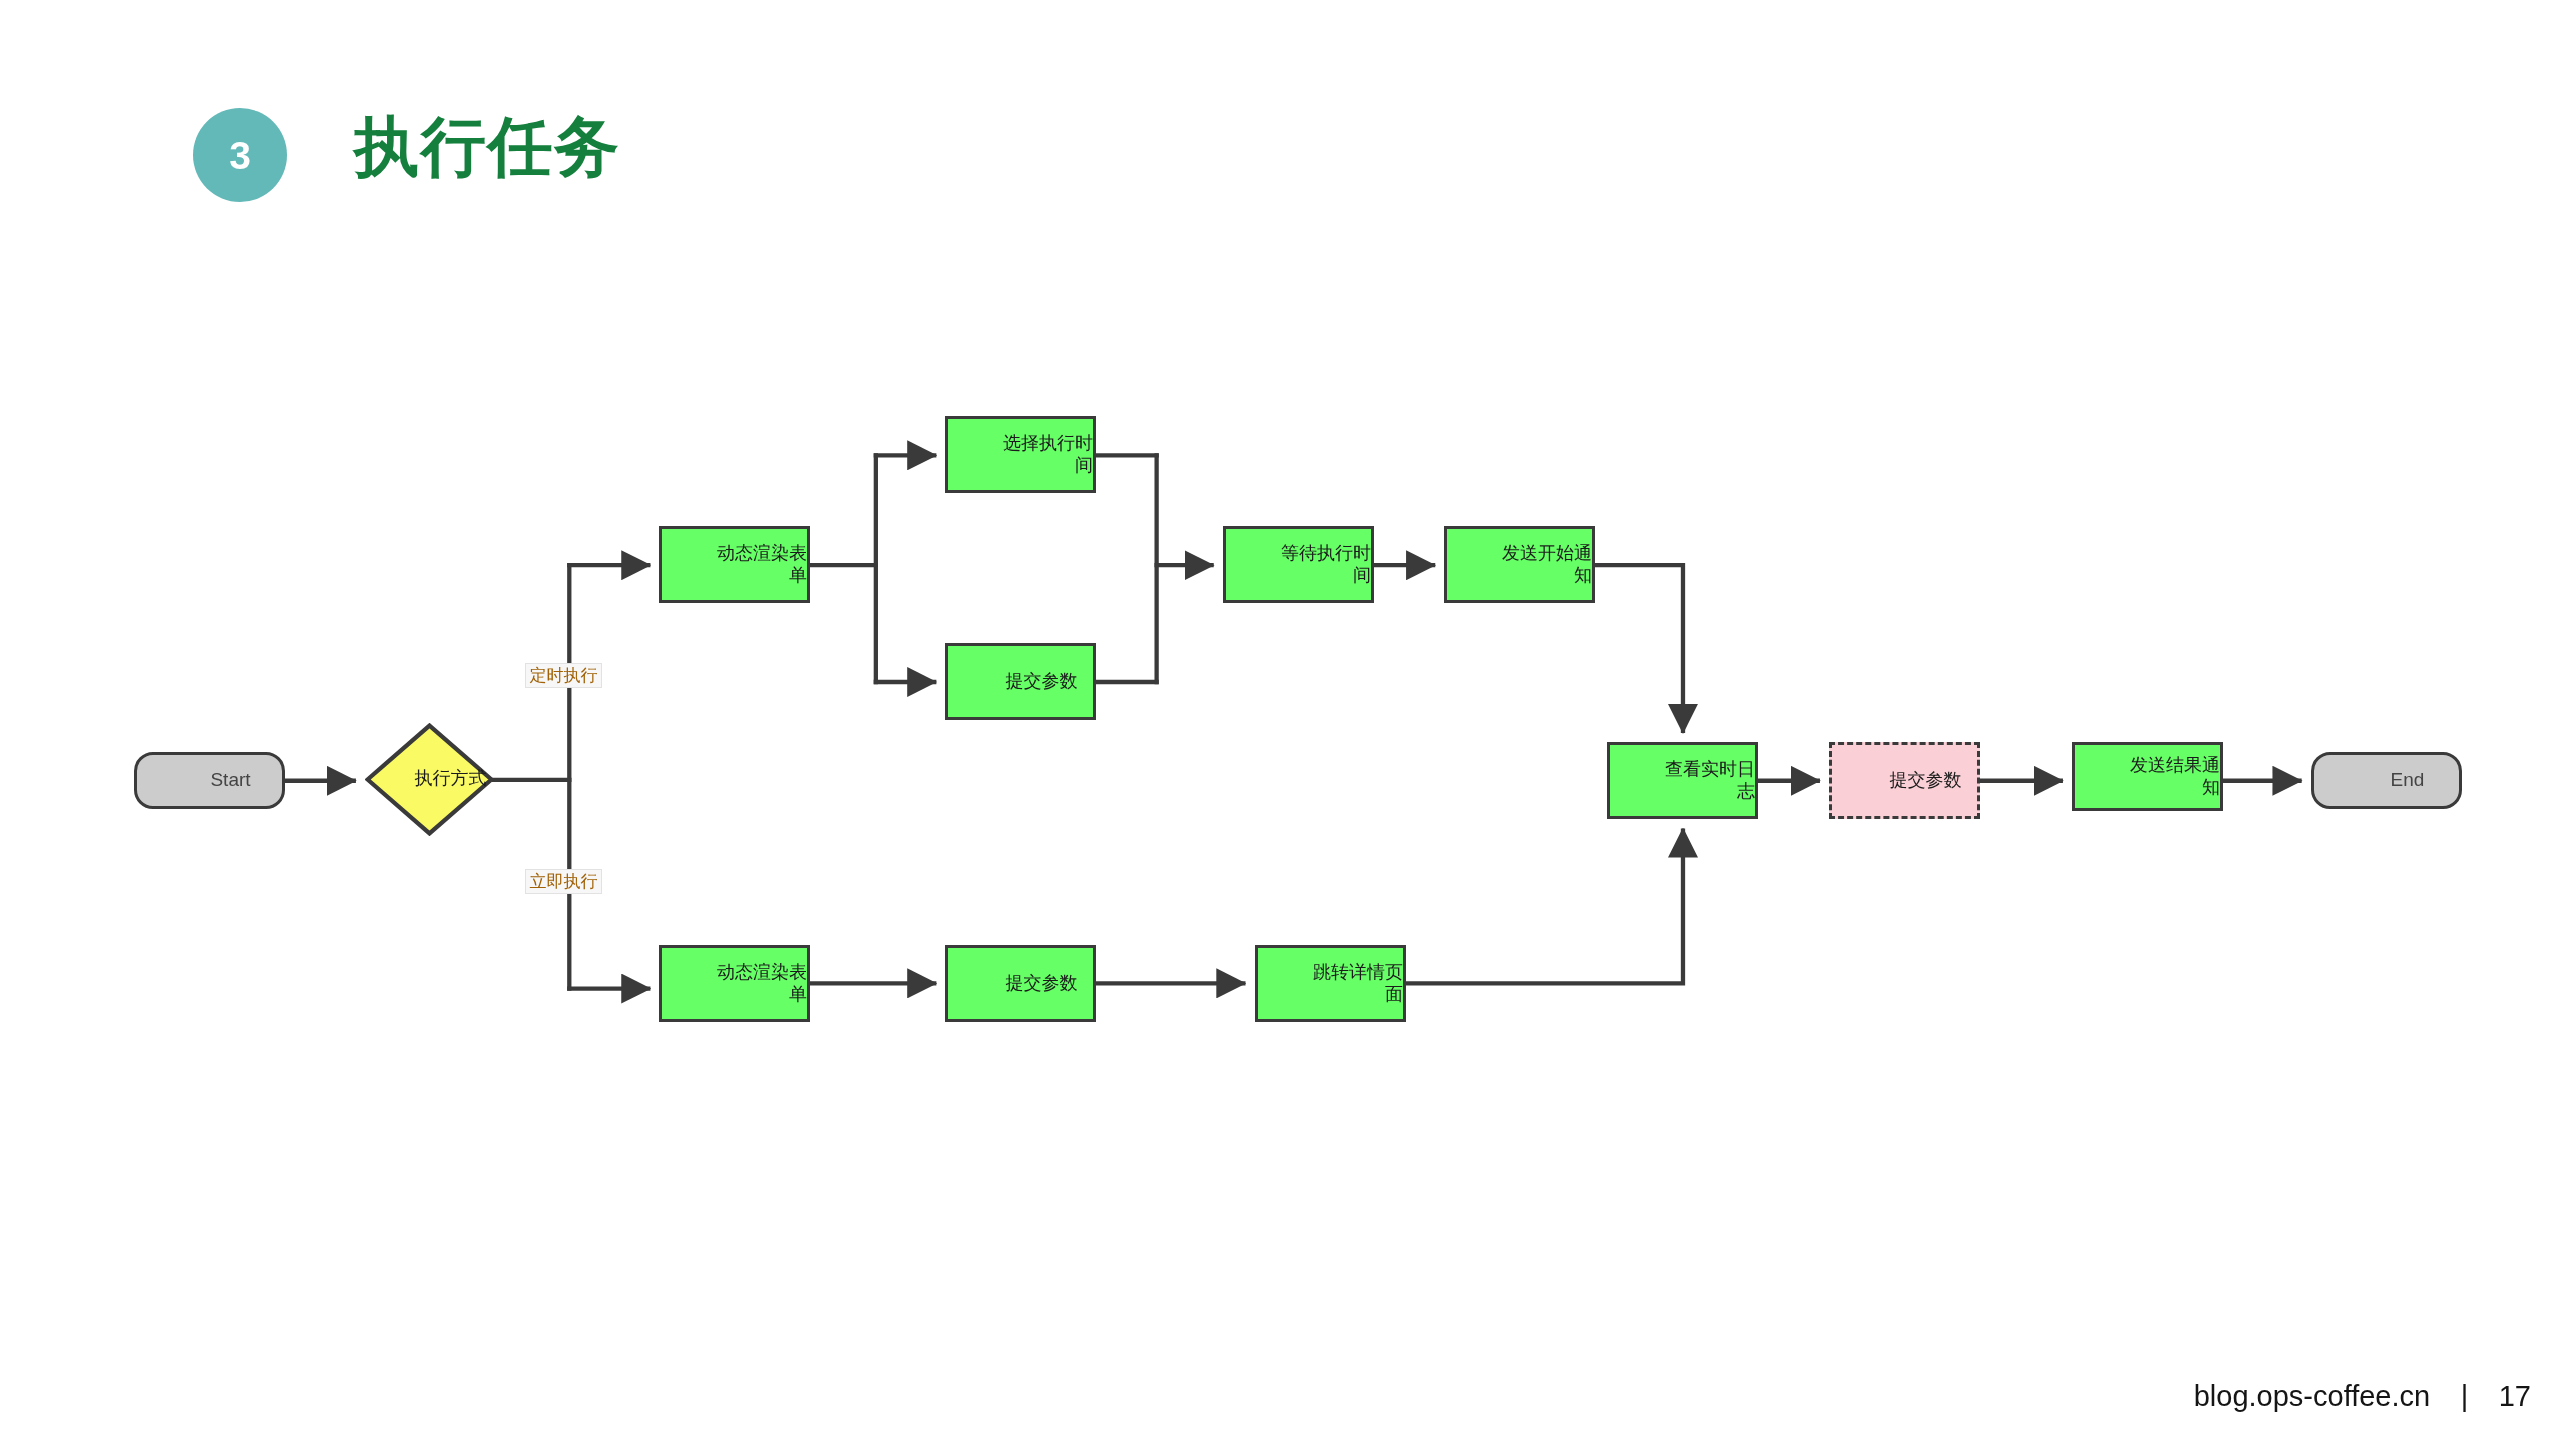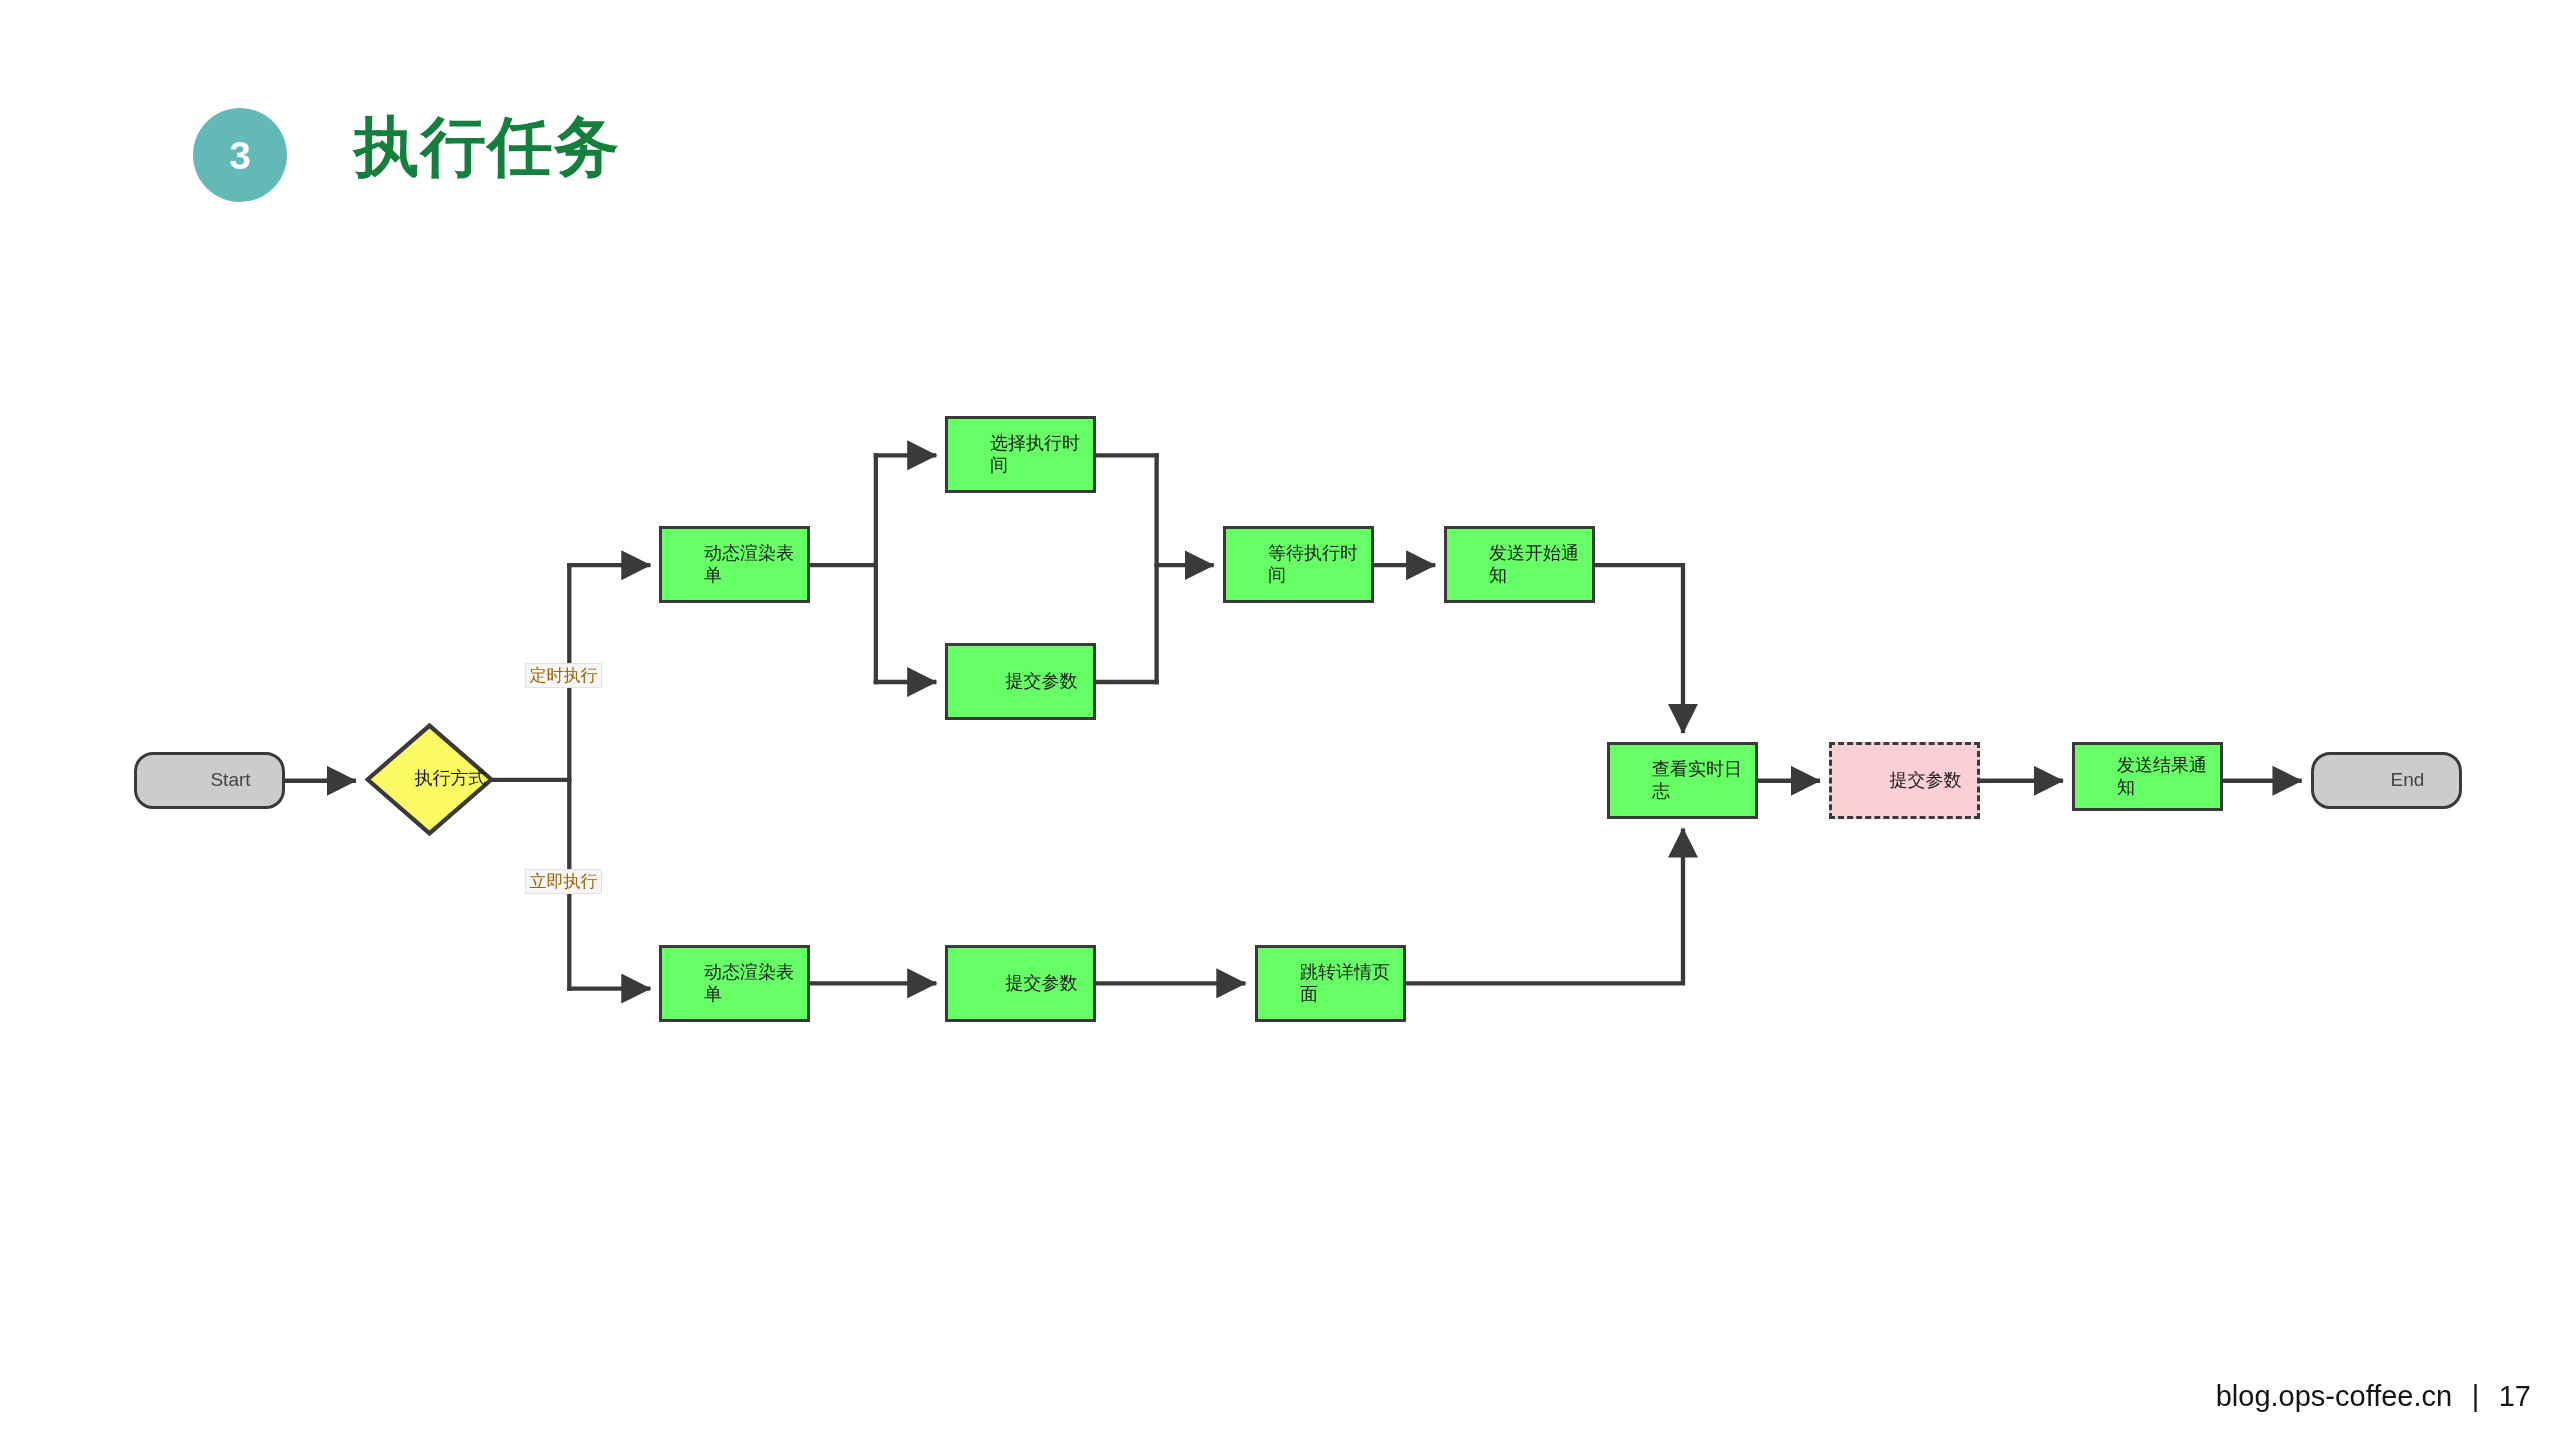--- a/index.html
+++ b/index.html
@@ -69,21 +69,21 @@
     height: 1449px;
     pointer-events: none;
   }
 
   .node {
     position: absolute;
     box-sizing: border-box;
     display: flex;
     align-items: center;
     justify-content: center;
-    text-align: left;
+    text-align: right;
     color: #1b1b1b;
     font-size: 18px;
     line-height: 1.2;
     z-index: 3;
     padding-left: 42px;
   }
   .node-process {
     background: #66ff66;
     border: 3.4px solid #3a3a3a;
   }
@@ -130,21 +130,21 @@
     z-index: 4;
   }
 
   
   #slide-footer {
     position: absolute;
     right: 45px;
     bottom: 36px;
     display: flex;
     align-items: center;
-    gap: 4px;
+    gap: 15px;
     font-size: 29px;
     color: #151515;
     white-space: nowrap;
   }
   #footer-site { }
   #footer-sep {
     margin: 0 15.5px;
     color: #151515;
   }
   #footer-page-number { }

